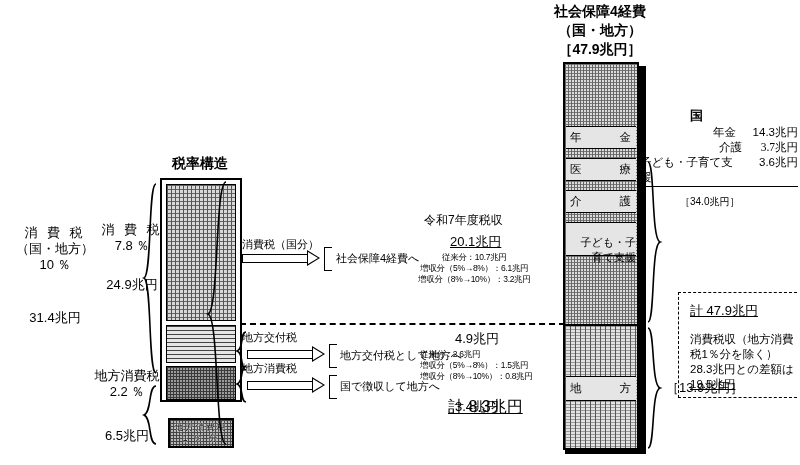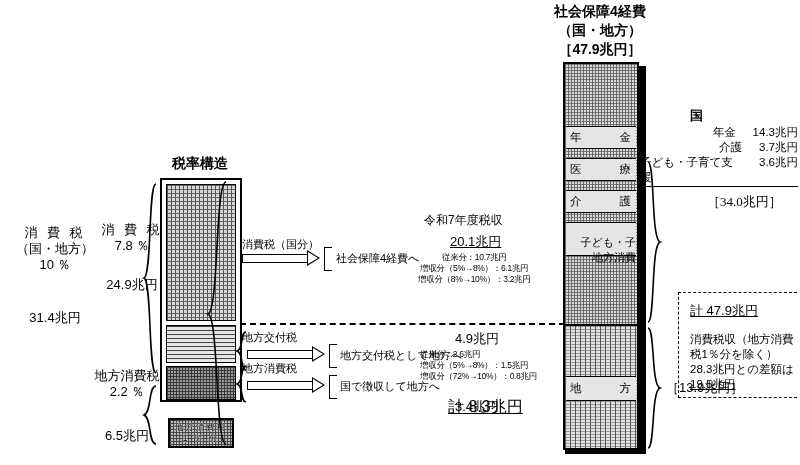--- a/index.html
+++ b/index.html
@@ -178,39 +178,39 @@
 <div class="abs t-xs" style="left:418px;top:252px;text-align:center;">
   <div>従来分：10.7兆円</div>
   <div>増収分（5%→8%）：6.1兆円</div>
   <div>増収分（8%→10%）：3.2兆円</div>
 </div>
 
 <div class="abs t" style="left:455px;top:331px;font-size:13px;">4.9兆円</div>
 <div class="abs t-xs" style="left:420px;top:349px;">
   <div>従来分：2.6兆円</div>
   <div>増収分（5%→8%）：1.5兆円</div>
-  <div>増収分（72%→10%）：0.8兆円</div>
+  <div>増収分（8%→10%）：0.8兆円</div>
 </div>
 <div class="abs t" style="left:455px;top:383px;font-size:13px;margin-top:16px;">3.4兆円</div>
 <div class="abs t u" style="left:448px;top:399px;font-size:16px;">計 8.3兆円</div>
 
 <div class="dashline" style="left:240px;top:323px;width:325px;"></div>
 
 <div class="abs" id="ssbar-shadow"></div>
 <div class="abs" id="ssbar-shadow2"></div>
 <div class="abs" id="ssbar">
   <div id="ss-upper"></div>
   <div id="ss-lower"></div>
 
   <div class="sslabel" style="top:62px;height:21px;line-height:21px;letter-spacing:5px;">年　　金</div>
   <div class="sslabel" style="top:94px;height:21px;line-height:21px;letter-spacing:5px;">医　　療</div>
   <div class="sslabel" style="top:126px;height:21px;line-height:21px;letter-spacing:5px;">介　　護</div>
   <div class="sslabel" style="top:158px;height:34px;padding-top:12px;box-sizing:border-box;line-height:15px;letter-spacing:0px;font-size:11px;">
     <div>子ども・子</div>
-    <div>地方消費</div>
+    <div>育て支援</div>
   </div>
 
   <div class="sslabel" style="top:312px;height:23px;line-height:23px;letter-spacing:5px;">地　　方</div>
 </div>
 
 <svg class="abs" style="left:646px;top:160px;" width="18" height="164">
   <path d="M2,2 C9,2 5,79 14,82 C5,85 9,162 2,162" fill="none" stroke="#000" stroke-width="1.6"></path>
 </svg>
 
 <svg class="abs" style="left:646px;top:326px;" width="18" height="124">
@@ -220,28 +220,28 @@
 
 <div class="abs t" style="left:690px;top:108px;font-size:13px;font-weight:bold;">国</div>
 
 <div class="abs" style="left:640px;top:125px;width:158px;font-size:11.5px;line-height:15px;">
   <div style="display:flex;justify-content:flex-end;gap:12px;">
     <span>年金</span>
     <span style="width:50px;text-align:right;">14.3兆円</span>
   </div>
   <div style="display:flex;justify-content:flex-end;gap:6px;">
     <span>介護</span>
-    <span style="width:50px;text-align:right;">3.7兆円</span>
+    <span style="width:50px;text-align:right;font-family:Liberation Serif, serif;">3.7兆円</span>
   </div>
   <div style="display:flex;justify-content:flex-end;gap:13px;border-bottom:1.4px solid #000;padding-bottom:1px;">
     <span>子ども・子育て支援</span>
     <span style="width:50px;text-align:right;">3.6兆円</span>
   </div>
 </div>
-<div class="abs t" style="left:707px;top:194px;font-size:13px;font-family:Liberation Serif, serif;">［34.0兆円］</div>
+<div class="abs t" style="left:680px;top:194px;font-size:10px;">［34.0兆円］</div>
 
 <div class="dashbox" style="left:678px;top:292px;width:118px;height:104px;border-right:none;"></div>
 <div class="abs t u" style="left:690px;top:303px;font-size:13px;">計 47.9兆円</div>
 <div class="abs" style="left:690px;top:332px;width:110px;font-size:11.5px;line-height:15px;">
   <div>消費税収（地方消費</div>
   <div>税1％分を除く）</div>
   <div>28.3兆円との差額は</div>
   <div class="u" style="display:inline-block;">19.5兆円</div>
 </div>
 

